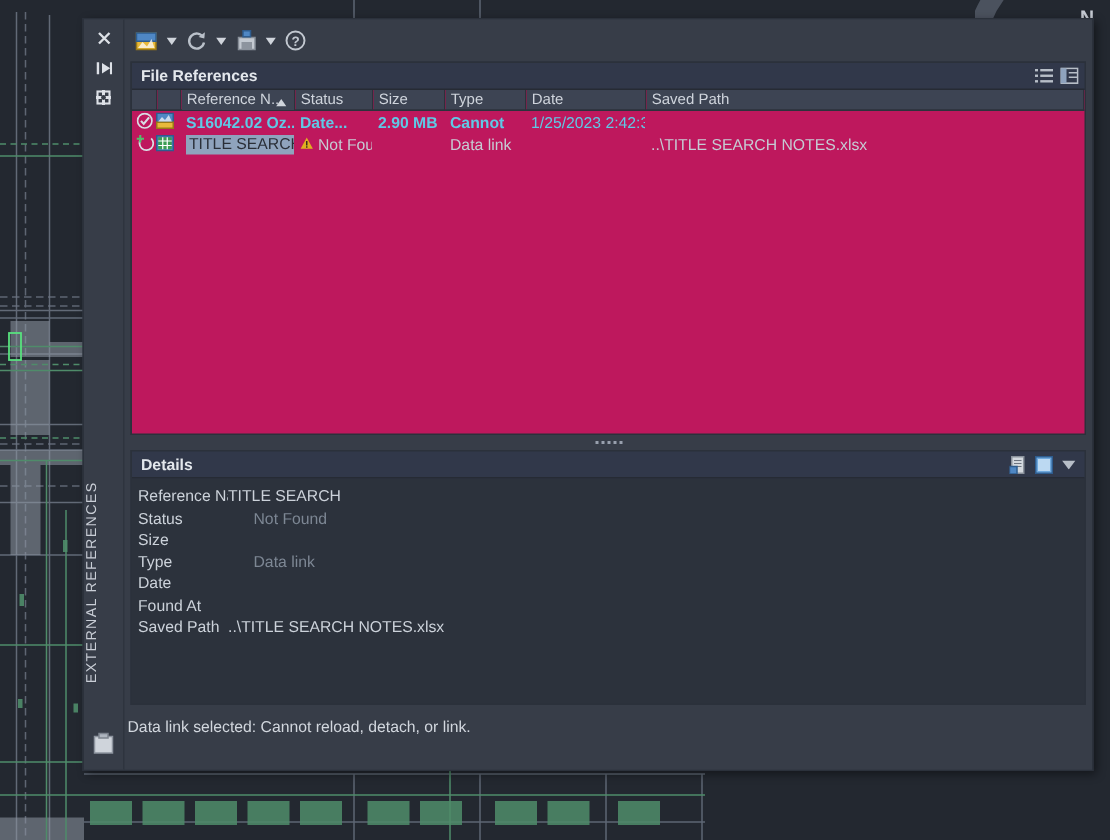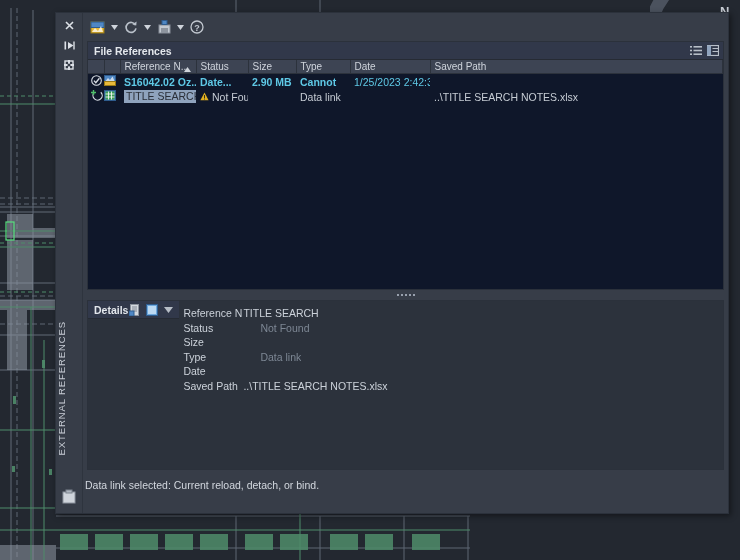--- a/index.html
+++ b/index.html
@@ -60,21 +60,21 @@
   .sec-header{
     height:17px;flex:0 0 17px;background:#31384a;
     display:flex;align-items:center;padding:0 4px 0 6px;
     border-bottom:1px solid #262b34;
   }
   .sec-title{font-weight:bold;font-size:10.5px;color:#e3e7ec;flex:1;}
   .hdr-icons{display:flex;align-items:center;gap:4px;}
   .hdr-icon{width:13px;height:13px;display:flex;align-items:center;justify-content:center;}
 
   
-  .tbl-wrap{flex:1;overflow:hidden;background:#0f172a;}
+  .tbl-wrap{flex:1;overflow:hidden;background:#be185d;}
   table.reftable{width:100%;border-collapse:collapse;table-layout:fixed;font-size:10.5px;}
   table.reftable thead th{
     background:#3d4453;color:#cfd4dc;font-weight:normal;text-align:left;
     height:13px;padding:0 0 0 4px;font-size:10px;
     border-right:1px solid #2c323c;border-bottom:1px solid #2c323c;
     white-space:nowrap;overflow:hidden;
   }
   table.reftable thead th.sorted{position:relative;}
   .sortarrow{position:absolute;right:5px;top:3px;}
   table.reftable tbody td{
@@ -92,21 +92,21 @@
     display:inline-block;line-height:11px;
   }
   .warn-wrap{display:flex;align-items:center;gap:3px;}
 
   
   #splitter{height:10px;flex:0 0 10px;display:flex;align-items:center;justify-content:center;}
   .grip{display:flex;gap:2px;}
   .grip i{width:2px;height:2px;background:#98a0ad;display:block;}
 
   
-  #details{margin:0 4px;border:1px solid #2b313b;background:#2c323c;display:flex;flex-direction:row;flex:0 0 168px;min-height:0;}
+  #details{margin:0 4px;border:1px solid #2b313b;background:#2c323c;display:flex;flex-direction:column;flex:0 0 168px;min-height:0;}
   #detbody{flex:1;padding:5px 0 0 2px;overflow:hidden;}
   .drow{display:flex;height:14.5px;align-items:center;font-size:10.5px;}
   .dlabel{width:60px;flex:0 0 60px;padding-left:2px;color:#ccd2da;white-space:nowrap;overflow:hidden;}
   .dval{color:#ccd2da;white-space:nowrap;overflow:hidden;}
   .dval.muted{color:#7d8794;margin-left:17px;}
 
   
   #statusbar{flex:1;display:flex;align-items:flex-start;padding:9px 0 0 2px;font-size:10.5px;color:#d2d7de;}
 </style>
 </head>
@@ -455,22 +455,26 @@
         </div>
         <div class="drow">
           <div class="dlabel">Type</div>
           <div class="dval muted">Data link</div>
         </div>
         <div class="drow">
           <div class="dlabel">Date</div>
           <div class="dval"></div>
         </div>
         <div class="drow">
+          <div class="dlabel">Found At</div>
+          <div class="dval"></div>
+        </div>
+        <div class="drow">
           <div class="dlabel">Saved Path</div>
           <div class="dval">..\TITLE SEARCH NOTES.xlsx</div>
         </div>
       </div>
     </div>
 
-    <div id="statusbar">Data link selected: Current reload, detach, or bind.</div>
+    <div id="statusbar">Data link selected: Cannot reload, detach, or link.</div>
 
   </div>
 </div>
 
 </body></html>

